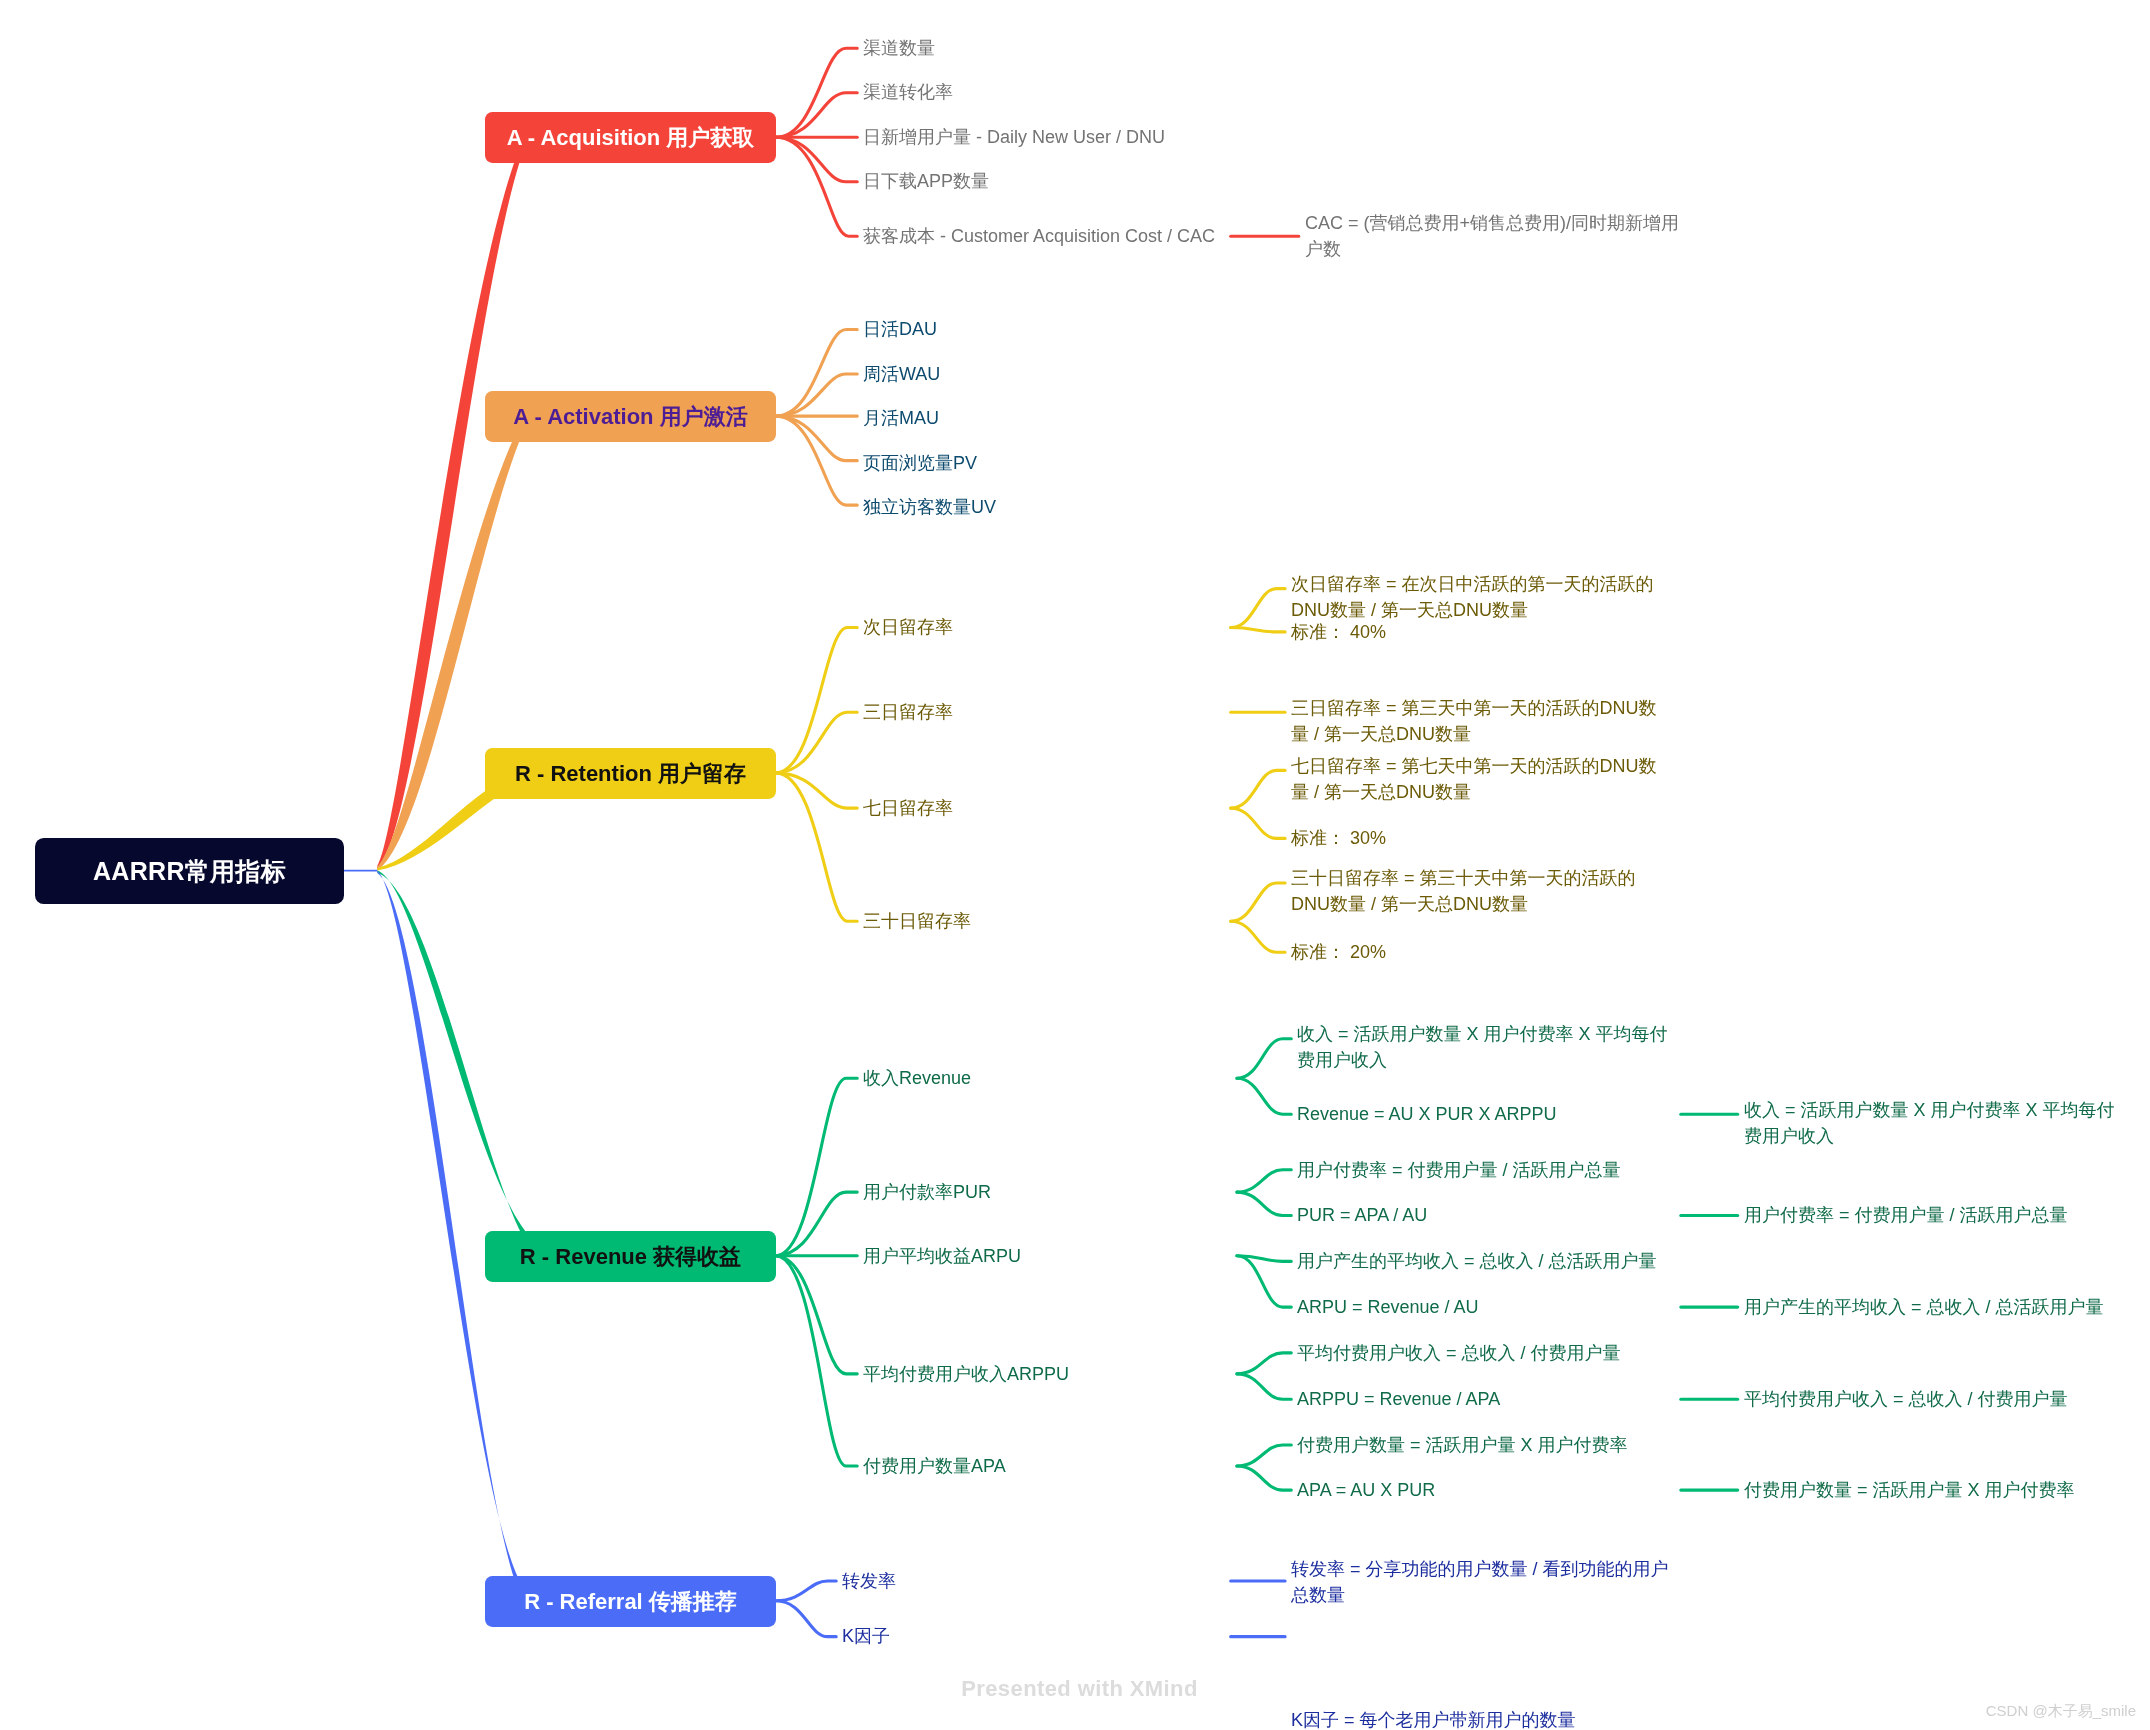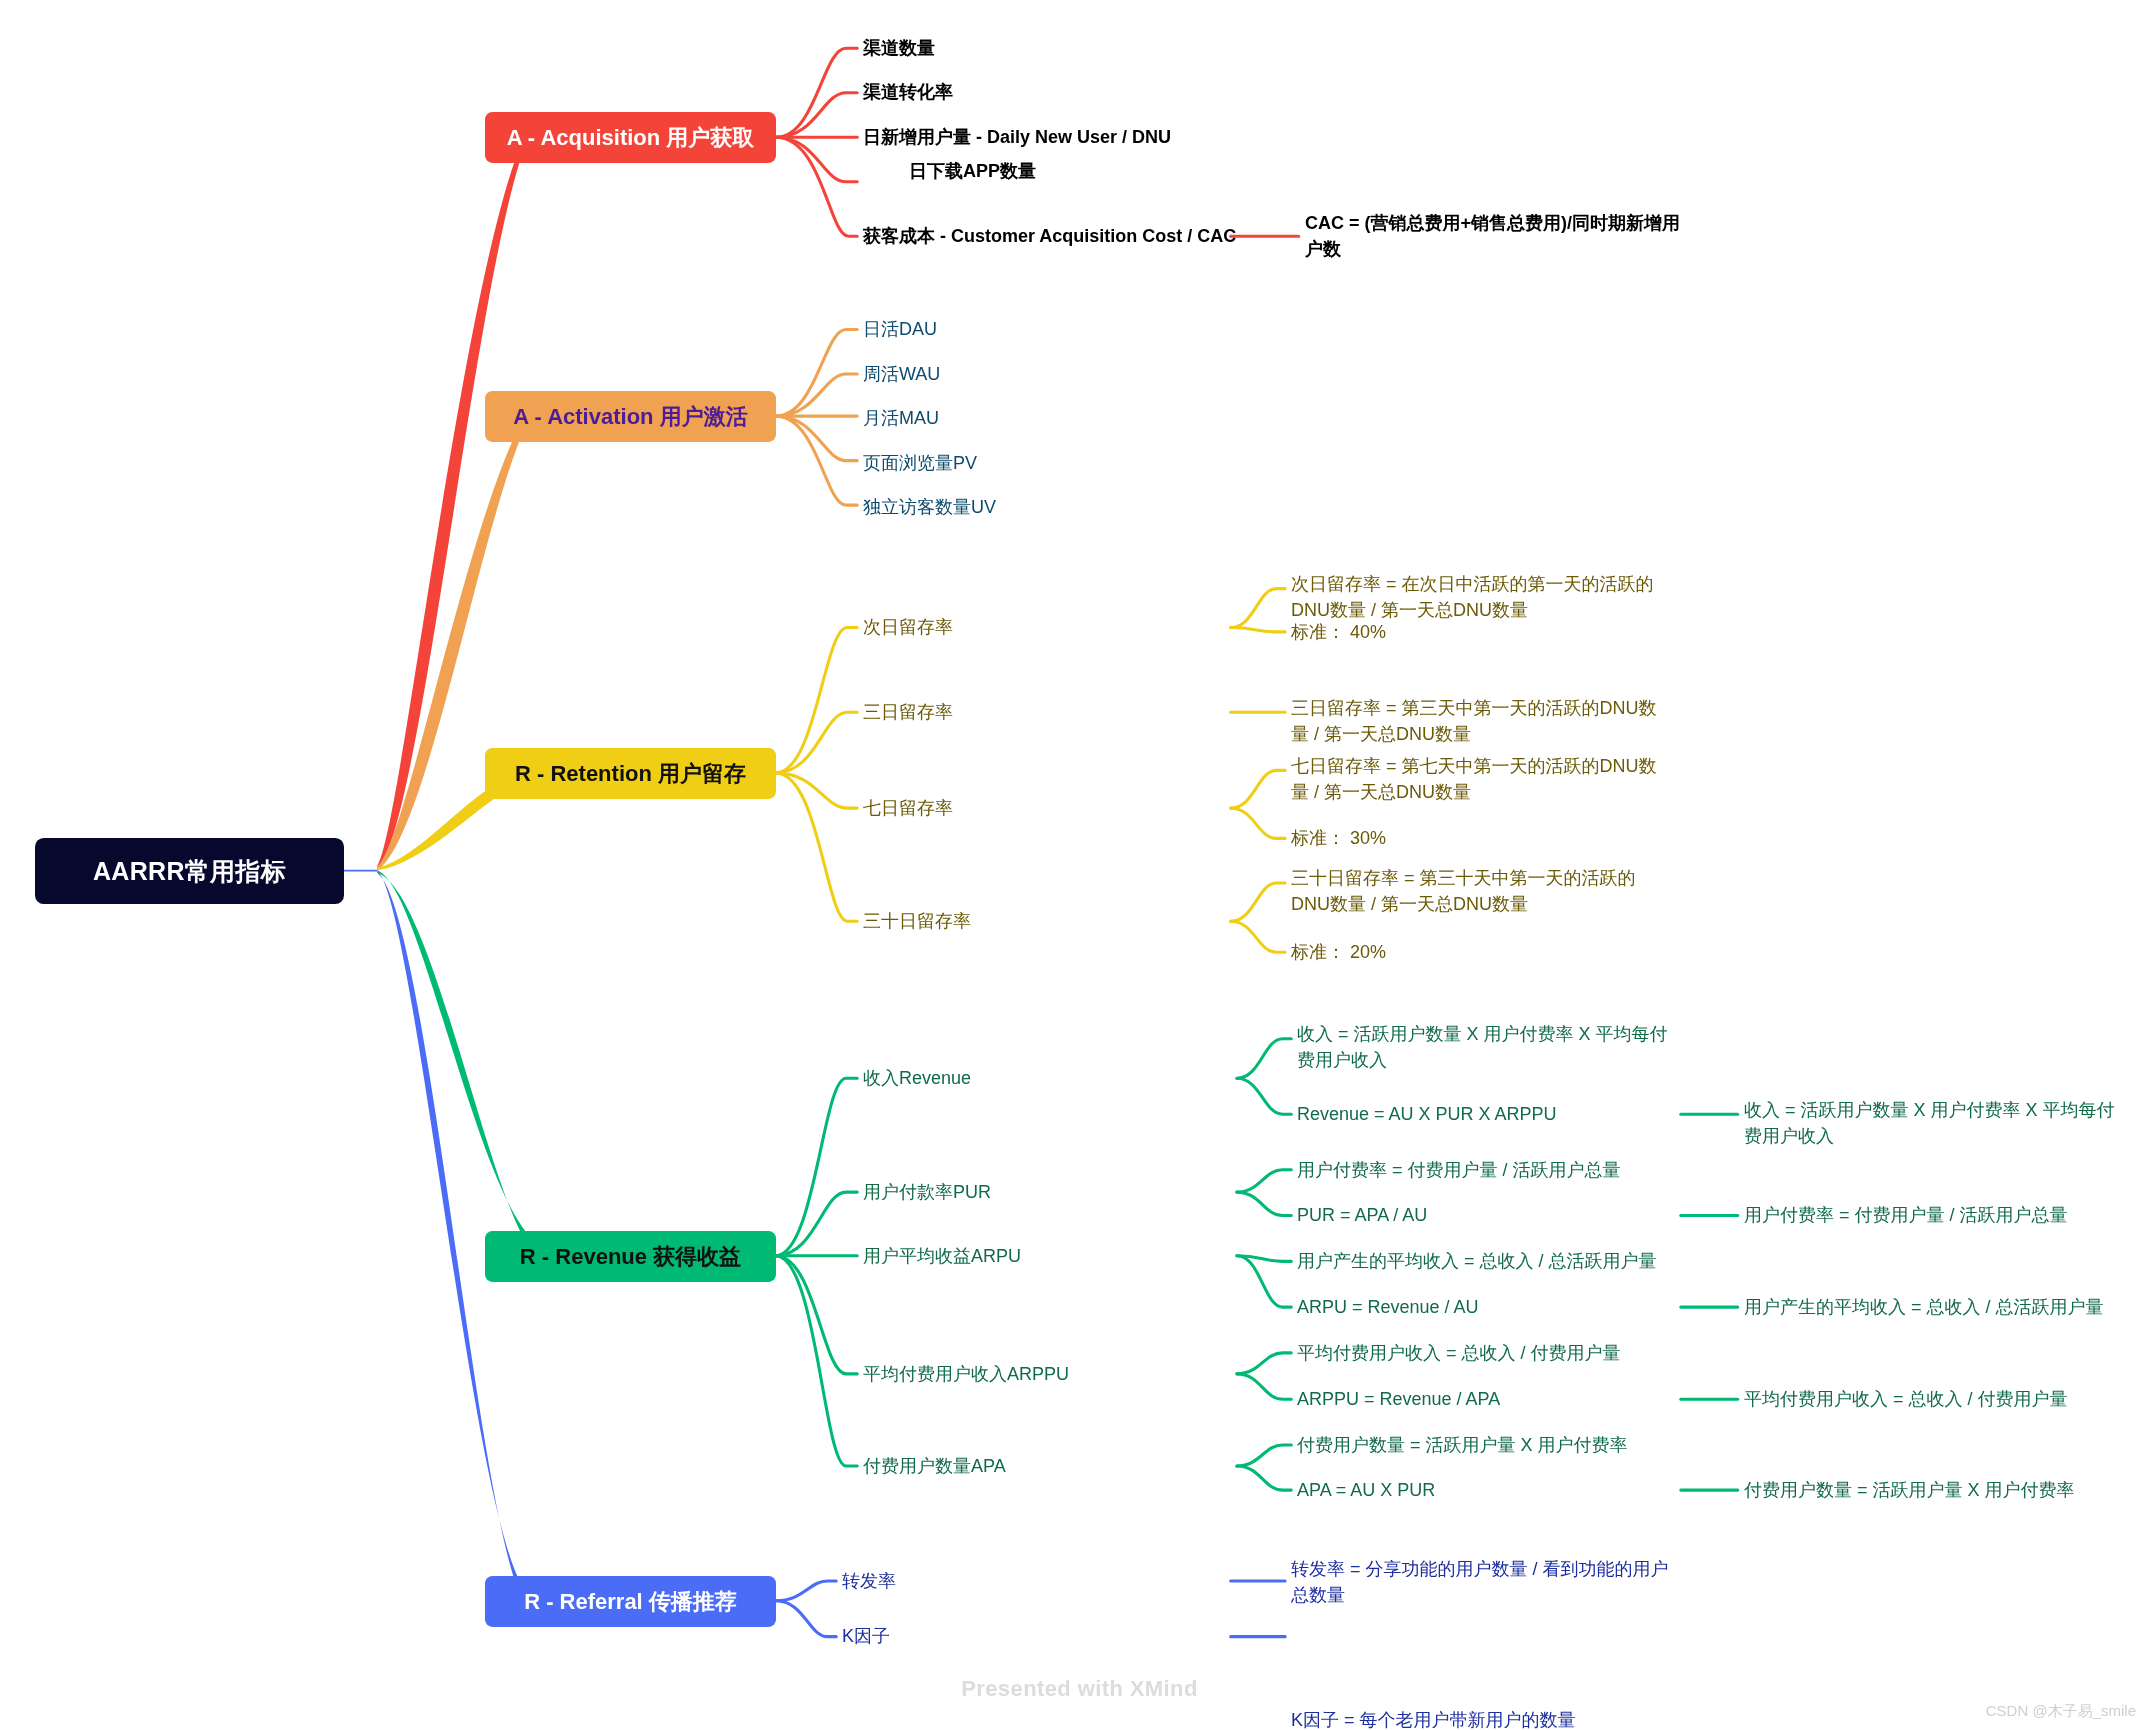--- a/index.html
+++ b/index.html
@@ -47,21 +47,21 @@
 
   
   .leaf {
     position: absolute;
     font-size: 18px;
     line-height: 1.42;
     white-space: nowrap;
   }
   .leaf.wrap { white-space: normal; }
 
-  .t-acq { color: #000000; font-weight: bold; }
+  .t-acq { color: #737373; }
   .t-act { color: #0c4a6e; }
   .t-ret { color: #6B5A06; }
   .t-rev { color: #106B48; }
   .t-ref { color: #1C2E9E; }
 
   .t-rev-dark { color: #0E6B47; }
 
   
   .xmind-wm {
     position: absolute;
@@ -186,21 +186,21 @@
   <div class="node root">
     <span>AARRR常用指标</span>
   </div>
 
   <div class="node branch b-acq">
     <span>A - Acquisition 用户获取</span>
   </div>
   <div class="leaf t-acq" style="left:863px; top:36px;">渠道数量</div>
   <div class="leaf t-acq" style="left:863px; top:80px;">渠道转化率</div>
   <div class="leaf t-acq" style="left:863px; top:125px;">日新增用户量 - Daily New User / DNU</div>
-  <div class="leaf t-acq" style="left:863px; top:159px;margin-left:46px;">日下载APP数量</div>
+  <div class="leaf t-acq" style="left:863px; top:169px;">日下载APP数量</div>
   <div class="leaf t-acq" style="left:863px; top:224px;">获客成本 - Customer Acquisition Cost / CAC</div>
   <div class="leaf wrap t-acq" style="left:1305px; top:211px; width:383px;">CAC = (营销总费用+销售总费用)/同时期新增用户数</div>
 
   <div class="node branch b-act">
     <span>A - Activation 用户激活</span>
   </div>
   <div class="leaf t-act" style="left:863px; top:317px;">日活DAU</div>
   <div class="leaf t-act" style="left:863px; top:362px;">周活WAU</div>
   <div class="leaf t-act" style="left:863px; top:406px;">月活MAU</div>
   <div class="leaf t-act" style="left:863px; top:451px;">页面浏览量PV</div>

